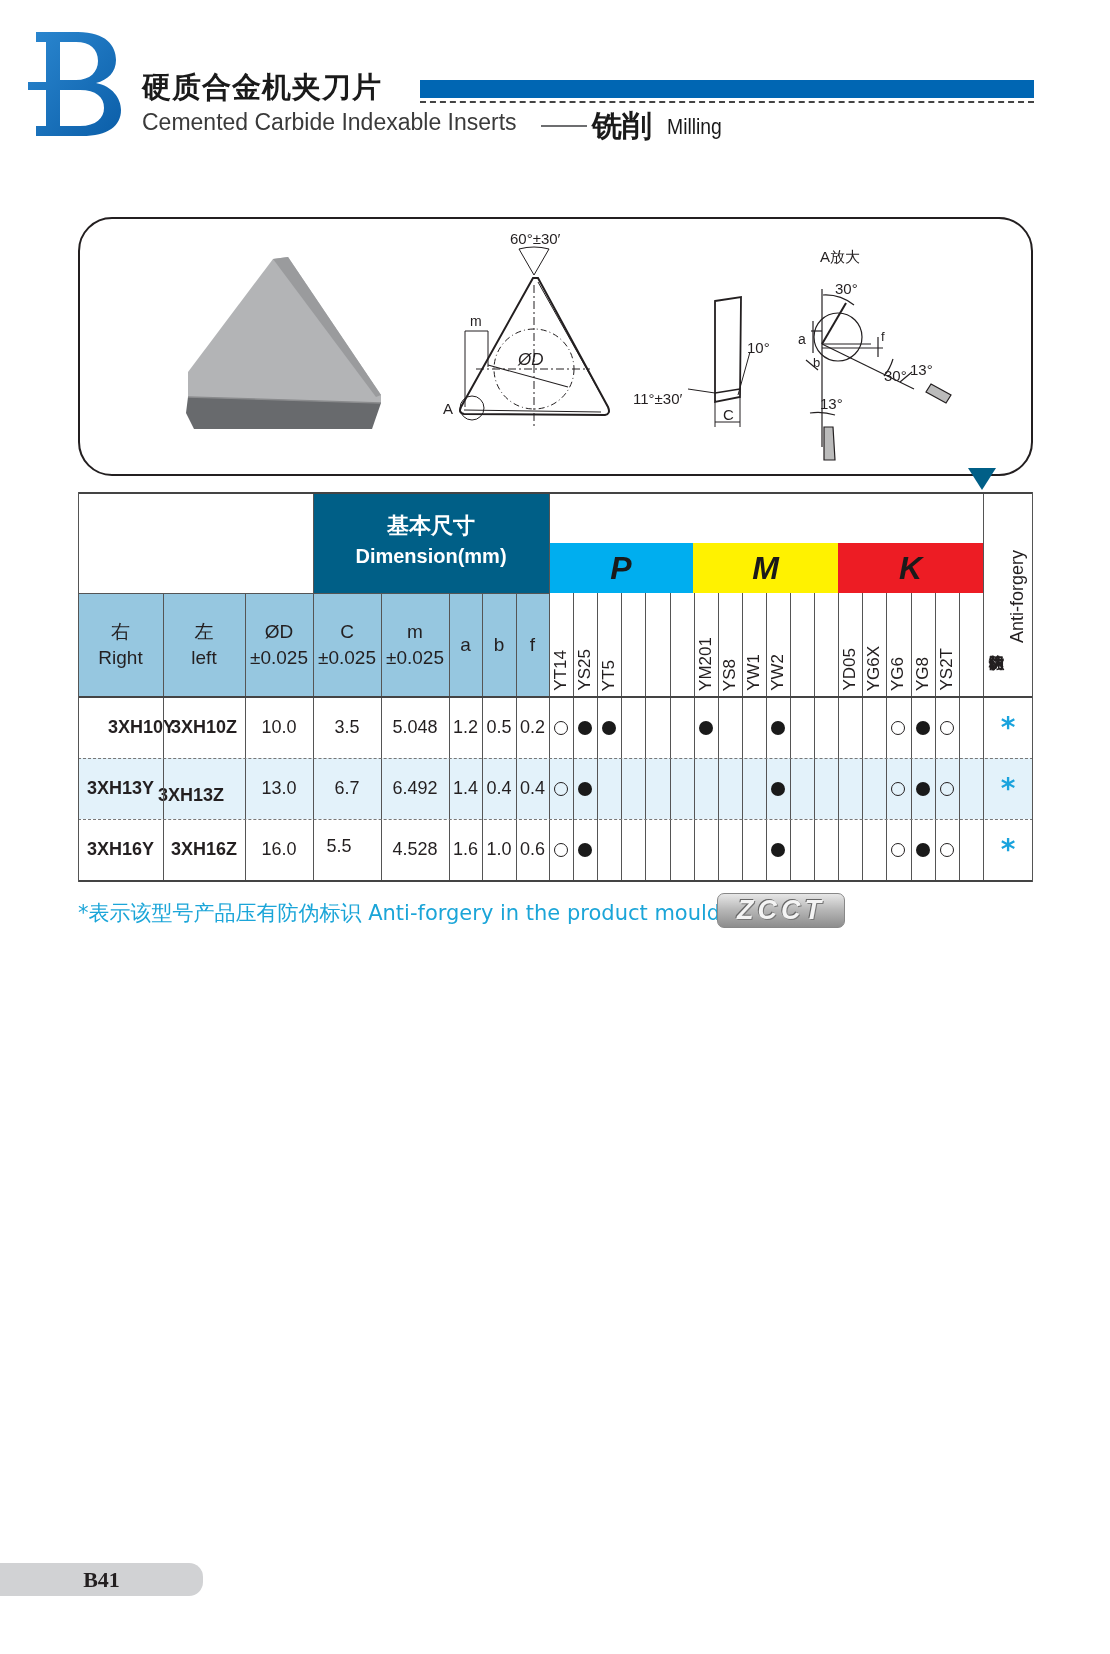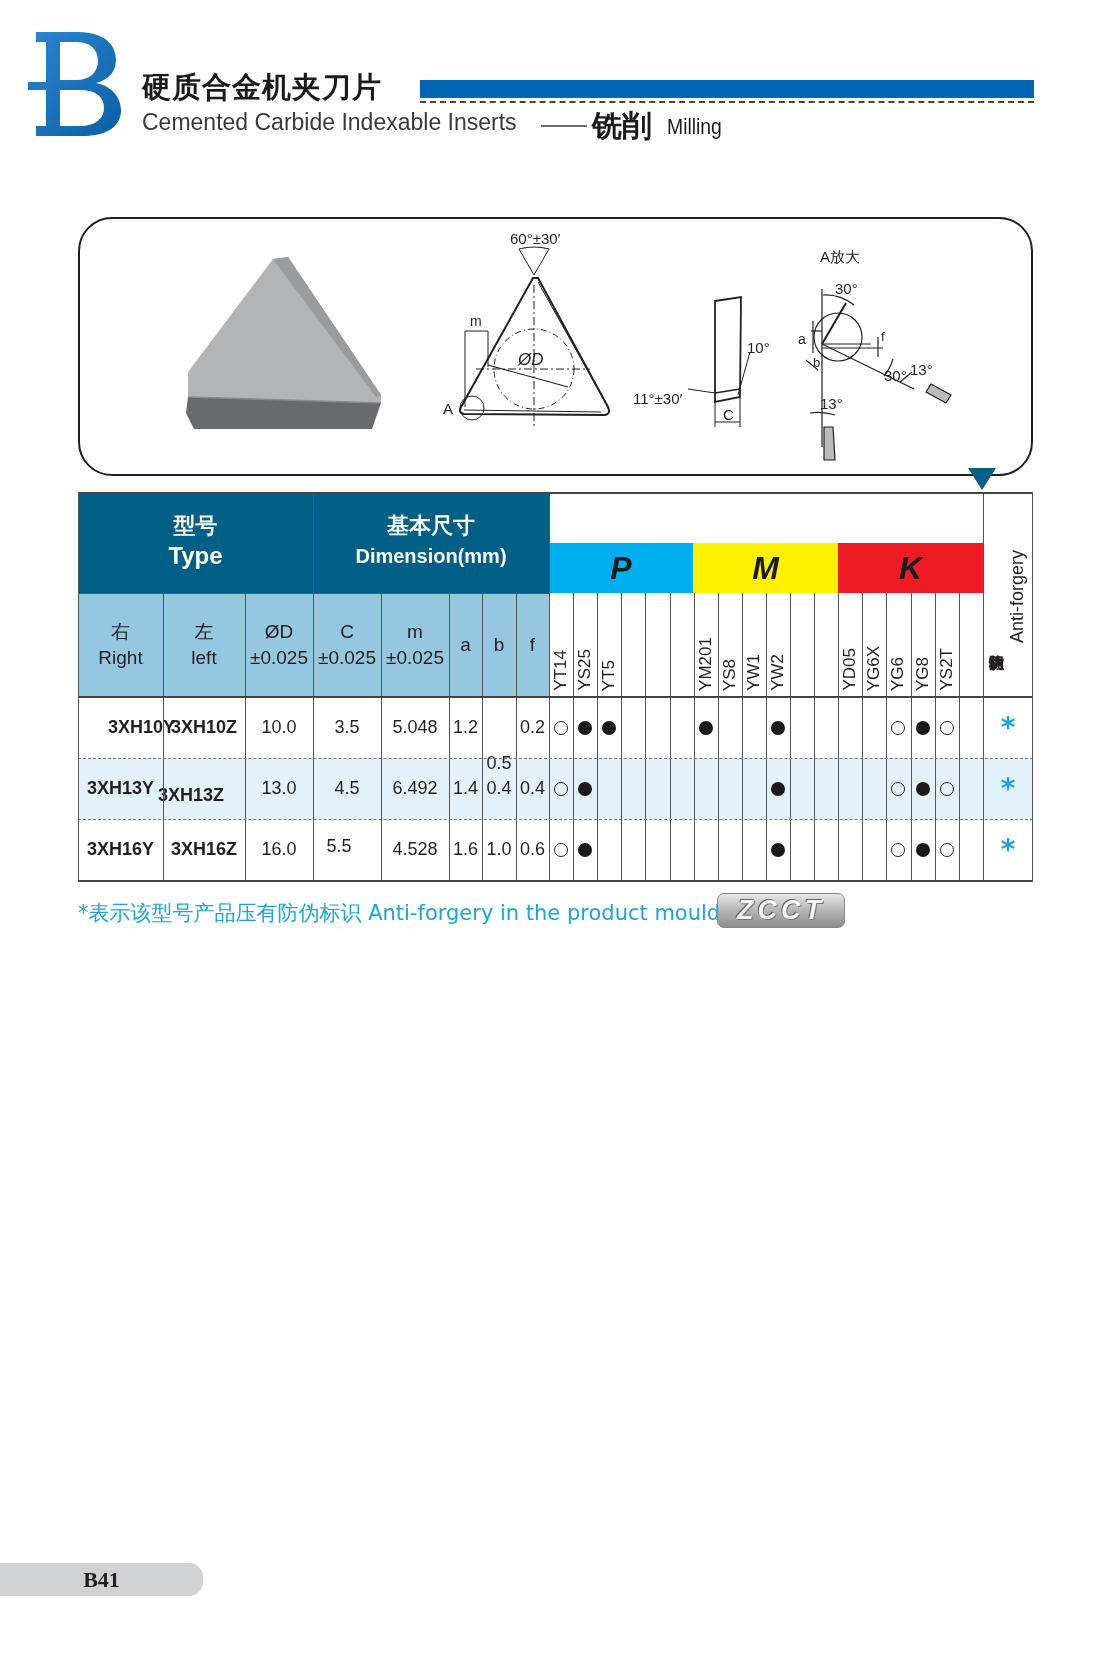--- a/index.html
+++ b/index.html
@@ -143,24 +143,20 @@
     <path d="M732 196 Q744 194 757 198"></path>
     <text x="742" y="192" font-size="15" fill="#231f20" stroke="none">13°</text>
     <polygon points="746,210 755,210 757,243 746,243" fill="#bbb" stroke="#231f20"></polygon>
   </g>
 </svg>
 
 <div class="pointer"></div>
 
 <div class="tbl">
 
-  <div class="cell hdr-dark hdr-sub" style="left:0;top:0;width:235px;height:101px;font-size:22px;">
-    <span>型号</span>
-    <span style="font-size:24px;line-height:34px;font-weight:bold;">Type</span>
-  </div>
   <div class="cell hdr-dark hdr-sub" style="left:235px;top:0;width:236px;height:101px;font-size:22px;">
     <span>基本尺寸</span>
     <span style="font-size:20px;line-height:34px;font-weight:bold;">Dimension(mm)</span>
   </div>
   <div class="cell grade-p" style="left:471px;top:51px;width:144px;height:50px;">
       <span class="grade-letter">P</span>
     </div>
   <div class="cell grade-m" style="left:615px;top:51px;width:145px;height:50px;">
       <span class="grade-letter">M</span>
     </div>
@@ -258,21 +254,21 @@
   <div class="row-bg row-alt" style="top:266px;"></div>
   <div class="row-bg" style="top:327px;background:#fff;height:62px;"></div>
   <div id="data-rows">
       <div>
         <div class="cell dbold" style="left: 0px; top: 205px; width: 85px; height: 61px; padding-left: 42px;">3XH10Y</div>
         <div class="cell dbold" style="left: 85px; top: 205px; width: 82px; height: 61px;">3XH10Z</div>
         <div class="cell dtext" style="left: 167px; top: 205px; width: 68px; height: 61px;">10.0</div>
         <div class="cell dtext" style="left: 235px; top: 205px; width: 68px; height: 61px;">3.5</div>
         <div class="cell dtext" style="left: 303px; top: 205px; width: 68px; height: 61px;">5.048</div>
         <div class="cell dtext" style="left: 371px; top: 205px; width: 33px; height: 61px;">1.2</div>
-        <div class="cell dtext" style="left: 404px; top: 205px; width: 34px; height: 61px; margin-top: 36px;">0.5</div>
+        <div class="cell dtext" style="left: 404px; top: 205px; width: 34px; height: 61px;">0.5</div>
         <div class="cell dtext" style="left: 438px; top: 205px; width: 33px; height: 61px;">0.2</div>
         <div class="cell" style="left: 471px; top: 205px; width: 24.1px; height: 61px;">
           <div class="dot open"></div>
         </div>
         <div class="cell" style="left: 495.1px; top: 205px; width: 24.1px; height: 61px;">
           <div class="dot filled"></div>
         </div>
         <div class="cell" style="left: 519.2px; top: 205px; width: 24.1px; height: 61px;">
           <div class="dot filled"></div>
         </div>
@@ -300,21 +296,21 @@
         <div class="cell" style="left: 856.6px; top: 205px; width: 24.1px; height: 61px;">
           <div class="dot open"></div>
         </div>
         <div class="cell" style="left: 880.7px; top: 205px; width: 24.1px; height: 61px;"></div>
         <div class="cell star" style="left: 905px; top: 205px; width: 50px; height: 61px;">*</div>
       </div>
       <div>
         <div class="cell dbold" style="left: 0px; top: 266px; width: 85px; height: 61px;">3XH13Y</div>
         <div class="cell dbold" style="left: 72px; top: 266px; width: 82px; height: 75px;">3XH13Z</div>
         <div class="cell dtext" style="left: 167px; top: 266px; width: 68px; height: 61px;">13.0</div>
-        <div class="cell dtext" style="left: 235px; top: 266px; width: 68px; height: 61px;">4.5</div>
+        <div class="cell dtext" style="left: 235px; top: 266px; width: 68px; height: 61px;">6.7</div>
         <div class="cell dtext" style="left: 303px; top: 266px; width: 68px; height: 61px;">6.492</div>
         <div class="cell dtext" style="left: 371px; top: 266px; width: 33px; height: 61px;">1.4</div>
         <div class="cell dtext" style="left: 404px; top: 266px; width: 34px; height: 61px;">0.4</div>
         <div class="cell dtext" style="left: 438px; top: 266px; width: 33px; height: 61px;">0.4</div>
         <div class="cell" style="left: 471px; top: 266px; width: 24.1px; height: 61px;">
           <div class="dot open"></div>
         </div>
         <div class="cell" style="left: 495.1px; top: 266px; width: 24.1px; height: 61px;">
           <div class="dot filled"></div>
         </div>

